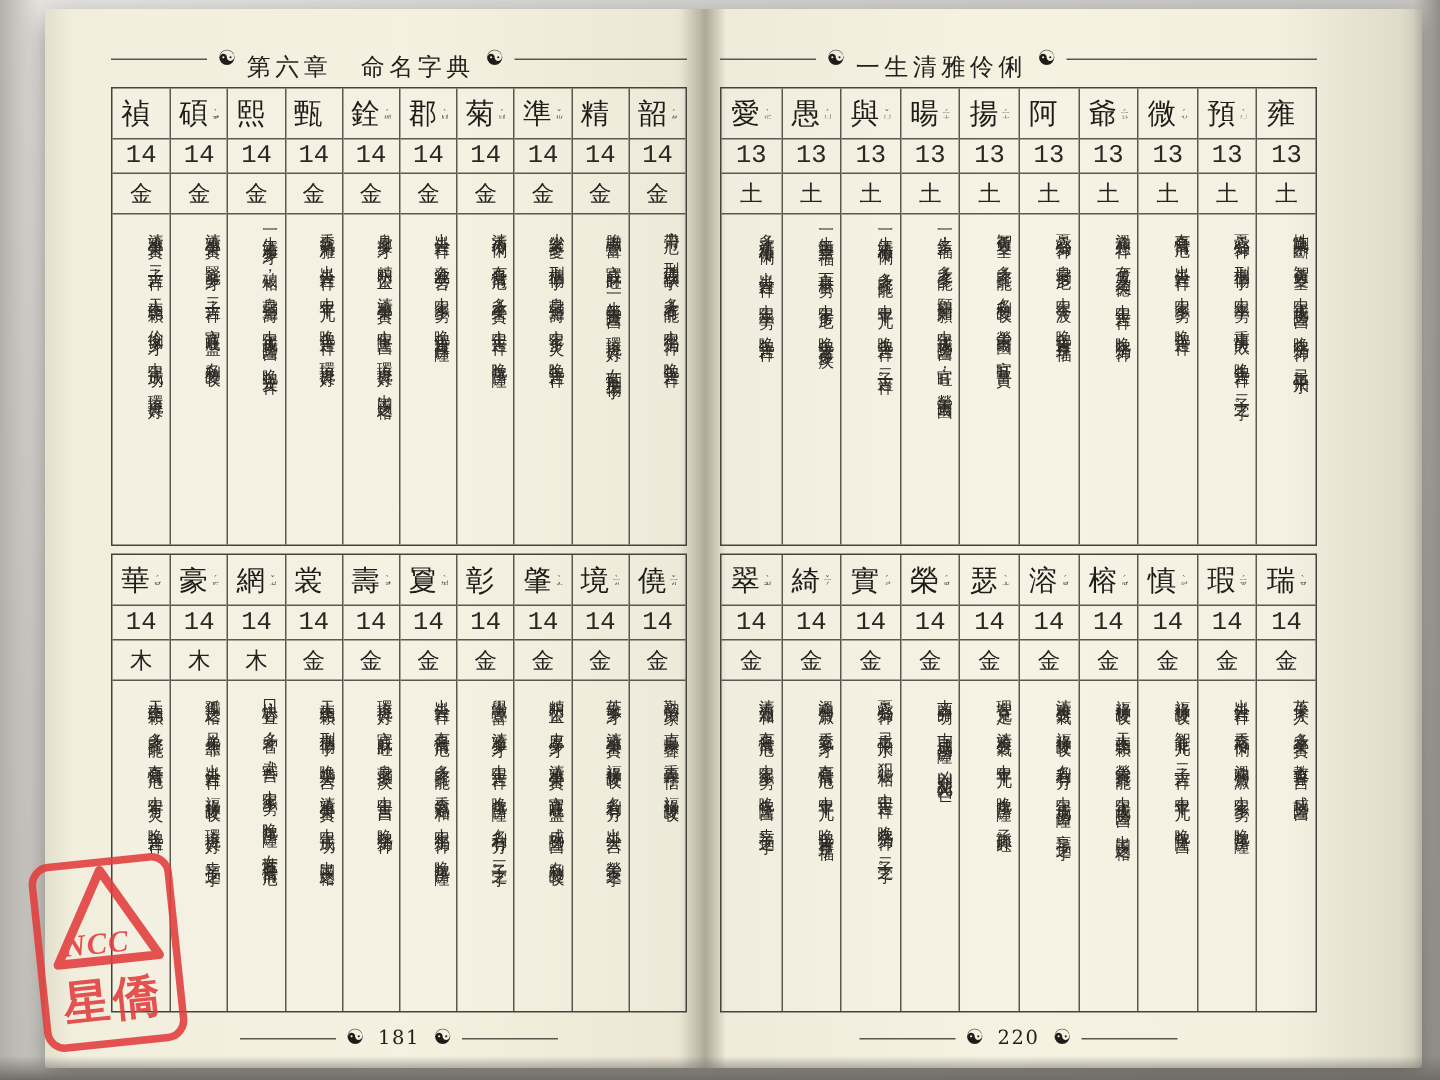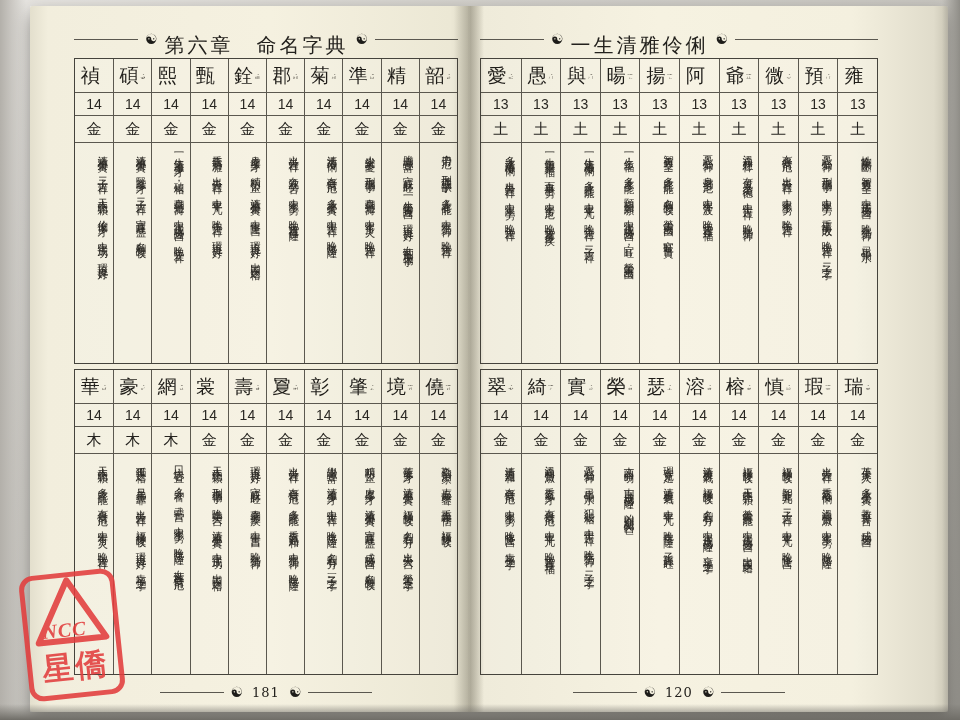--- a/index.html
+++ b/index.html
@@ -38,21 +38,21 @@
     background:linear-gradient(90deg,rgba(60,55,40,0) 0,rgba(60,55,40,.22) 45%,rgba(60,55,40,.28) 55%,rgba(60,55,40,0) 100%);
   }
 
   
   .runhead,.runfoot{display:flex;align-items:center;justify-content:center;height:22px;}
   .runhead{margin-bottom:8px;}
   .runfoot{margin-top:6px;}
   .rule{flex:1 1 auto;border-top:1.2px solid #5a574f;height:0;}
   .rule.short{flex:0 0 64px;}
   .yinyang{font-size:14px;line-height:1;margin:0 7px;color:#1d1c19;font-family:"DejaVu Sans",sans-serif;}
-  .head-title{font-size:20px;letter-spacing:3px;white-space:nowrap;color:#23211d;margin-top:12px;}
+  .head-title{font-size:16px;letter-spacing:3px;white-space:nowrap;color:#23211d;margin-top:12px;}
   .page-num{font-size:13px;letter-spacing:1px;color:#23211d;padding:0 2px;font-family:"DejaVu Serif",serif;}
 
   
   .ntable{
     display:grid;grid-template-columns:repeat(10,1fr);
     border:1.6px solid #45433c;background:rgba(255,255,255,.12);
   }
   .ntable + .ntable{margin-top:5px;}
   .ncol{display:flex;flex-direction:column;border-left:1px solid #5b584f;min-width:0;}
   .ncol:first-child{border-left:none;}
@@ -60,21 +60,21 @@
   .cell-char{
     height:33px;display:flex;align-items:center;justify-content:center;gap:1px;
     font-size:19px;color:#1f1d19;
   }
   .zhuyin{
     writing-mode:vertical-rl;text-orientation:upright;
     font-size:6.5px;line-height:1;color:#4a463e;letter-spacing:0;max-height:30px;overflow:hidden;
   }
   .cell-strokes{
     height:23px;display:flex;align-items:center;justify-content:center;
-    border-top:1px solid #5b584f;font-size:14px;color:#2a2823;font-family:Liberation Sans, sans-serif;
+    border-top:1px solid #5b584f;font-size:17px;color:#2a2823;font-family:Liberation Mono, monospace;
   }
   .cell-elem{
     height:27px;display:flex;align-items:center;justify-content:center;
     border-top:1px solid #5b584f;font-size:15px;color:#25231f;
   }
   .cell-desc{
     height:221px;border-top:1px solid #5b584f;
     writing-mode:vertical-rl;text-orientation:upright;
     font-size:10.5px;line-height:1.62;letter-spacing:2.2px;
     padding:4px 2px 2px 1px;color:#2b2924;overflow:hidden;
@@ -493,21 +493,21 @@
             <span class="zhuyin">ㄖㄨㄟˋ</span>
           </div>
           <div class="cell cell-strokes">14</div>
           <div class="cell cell-elem">金</div>
           <div class="cell cell-desc">英俊才人，多才榮貴，教育界吉，成功隆昌。</div>
         </div>
       </div>
     <div class="runfoot">
       <span class="rule short"></span>
       <span class="yinyang">☯</span>
-      <span class="page-num">120</span>
+      <span class="page-num">220</span>
       <span class="yinyang">☯</span>
       <span class="rule short"></span>
     </div>
   </section>
 
   <div class="gutter"></div>
 </div>
 
 <div class="seal">
   <div class="seal-frame"></div>

